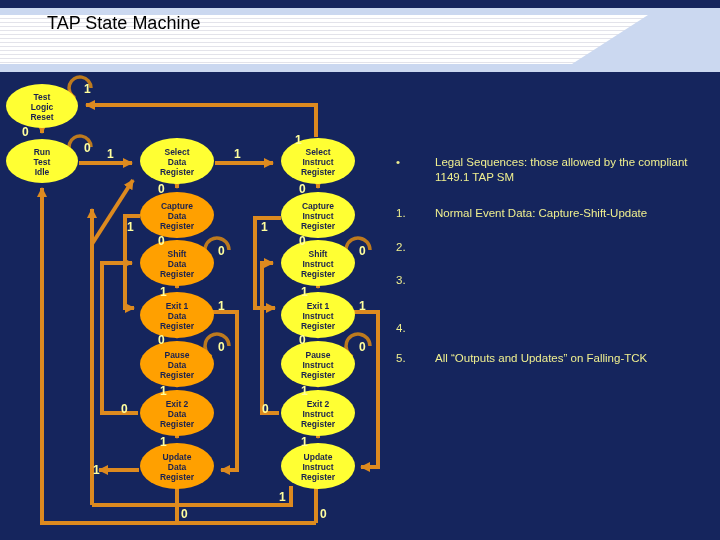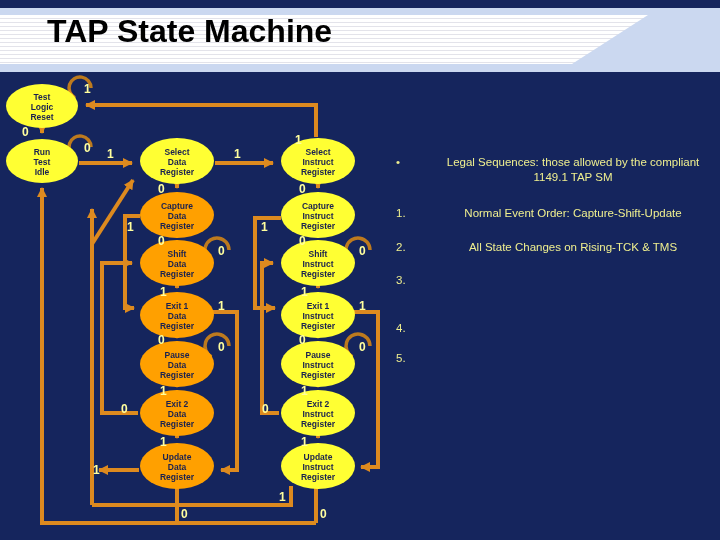--- a/index.html
+++ b/index.html
@@ -3,34 +3,34 @@
 <meta charset="utf-8">
 <style>
   html,body{margin:0;padding:0;}
   body{width:720px;height:540px;position:relative;background:#15255D;overflow:hidden;
        font-family:"Liberation Sans",sans-serif;}
   
   .title-band{position:absolute;left:0;top:8px;width:720px;height:64px;background:#CBD8F0;}
   .title-stripes{position:absolute;left:0;top:7px;width:660px;height:49px;
        background:repeating-linear-gradient(to bottom,#ffffff 0 3px,#e3e3ea 3px 4px);
        clip-path:polygon(0 0,648px 0,572px 100%,0 100%);}
-  .slide-title{position:absolute;left:47px;top:13px;font-size:32px;font-weight:bold;color:#000;
+  .slide-title{position:absolute;left:47px;top:13px;font-size:18px;font-weight:normal;color:#000;
        letter-spacing:0px;}
   
   svg{position:absolute;left:0;top:0;}
   .edge{stroke:#DD8A1F;stroke-width:4;fill:none;}
   .loop{stroke:#BD7A1E;stroke-width:3.5;fill:none;}
   .ny{fill:#FFFF33;}
   .no{fill:#FFA000;}
   .nt{font-size:8.5px;fill:#1A2150;text-anchor:middle;font-weight:bold;}
   .lbl{font-size:12px;font-weight:bold;fill:#FFFF9E;}
   
   .note-item{position:absolute;display:flex;color:#EFEF8F;font-size:11.5px;line-height:15px;}
   .note-marker{width:39px;flex:0 0 39px;}
-  .note-text{width:276px;text-align:center;}
+  .note-text{width:276px;}
 </style>
 </head>
 <body>
 
 <svg width="720" height="540" viewBox="0 0 720 540">
   <defs>
     <marker id="ah" markerUnits="userSpaceOnUse" markerWidth="12" markerHeight="12" refX="9" refY="5" orient="auto">
       <path d="M0,0 L10,5 L0,10 Z" fill="#DD8A1F"></path>
     </marker>
   </defs>
@@ -185,28 +185,28 @@
 </div>
 <div class="slide-title">TAP State Machine</div>
 
 <div>
   <div class="note-item" style="left:396px;top:155px;">
     <span class="note-marker">•</span>
     <span class="note-text">Legal Sequences: those allowed by the compliant 1149.1 TAP SM</span>
   </div>
   <div class="note-item" style="left:396px;top:206px;">
     <span class="note-marker">1.</span>
-    <span class="note-text">Normal Event Order: Capture-Shift-Update</span>
+    <span class="note-text">Normal Event Data: Capture-Shift-Update</span>
   </div>
   <div class="note-item" style="left:396px;top:240px;">
     <span class="note-marker">2.</span>
-    <span class="note-text">All State Changes on Rising-TCK &amp; TMS</span>
   </div>
   <div class="note-item" style="left:396px;top:273px;">
     <span class="note-marker">3.</span>
   </div>
   <div class="note-item" style="left:396px;top:321px;">
     <span class="note-marker">4.</span>
   </div>
   <div class="note-item" style="left:396px;top:351px;">
     <span class="note-marker">5.</span>
+    <span class="note-text">All “Outputs and Updates” on Falling-TCK</span>
   </div>
 </div>
 
 </body></html>

